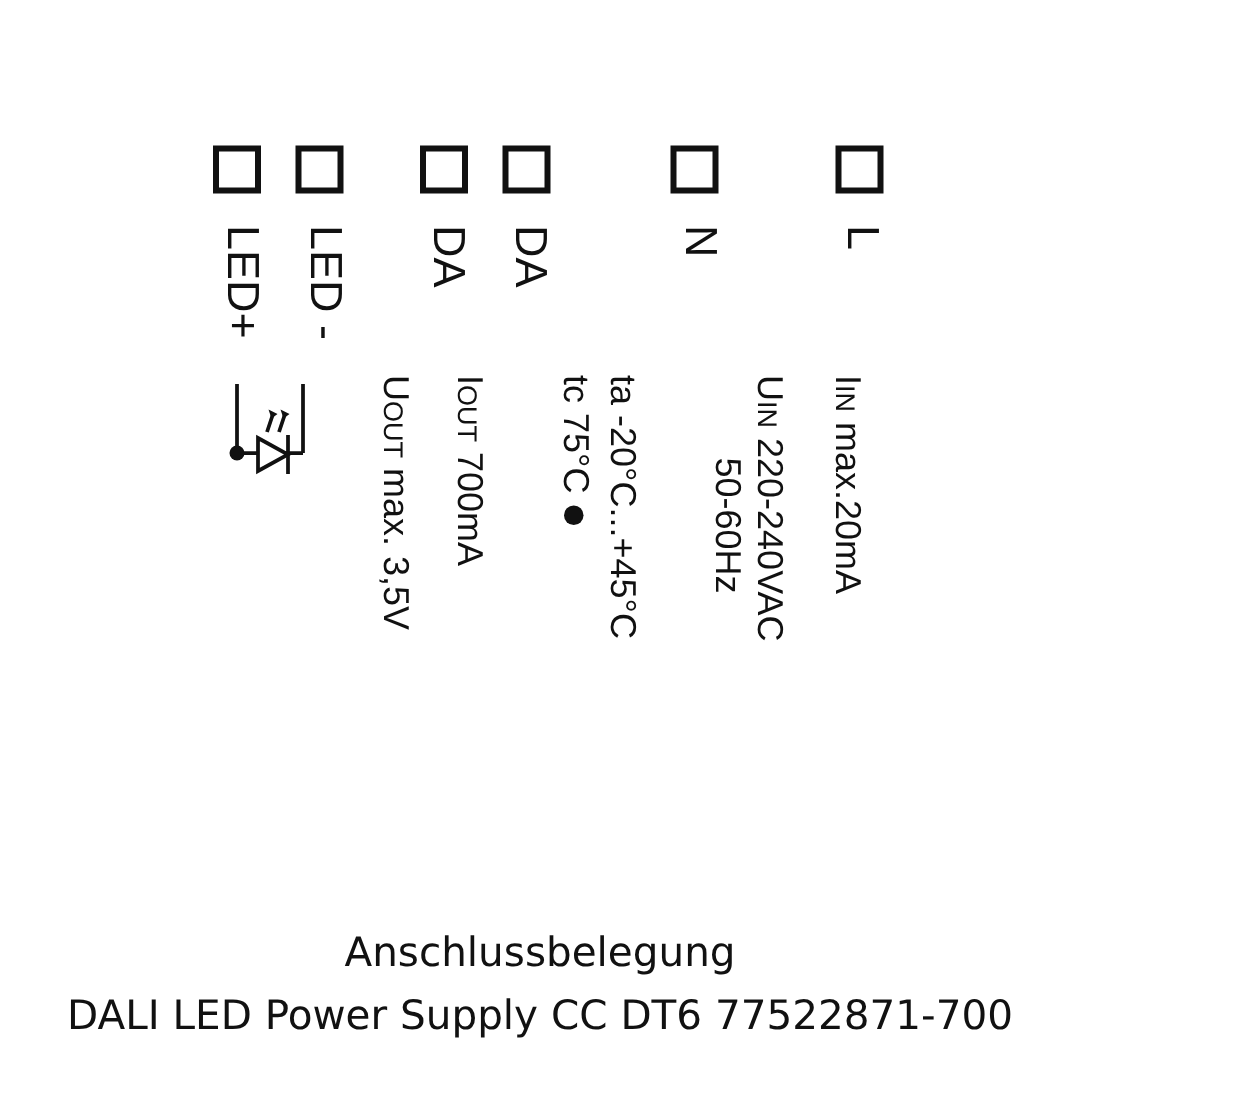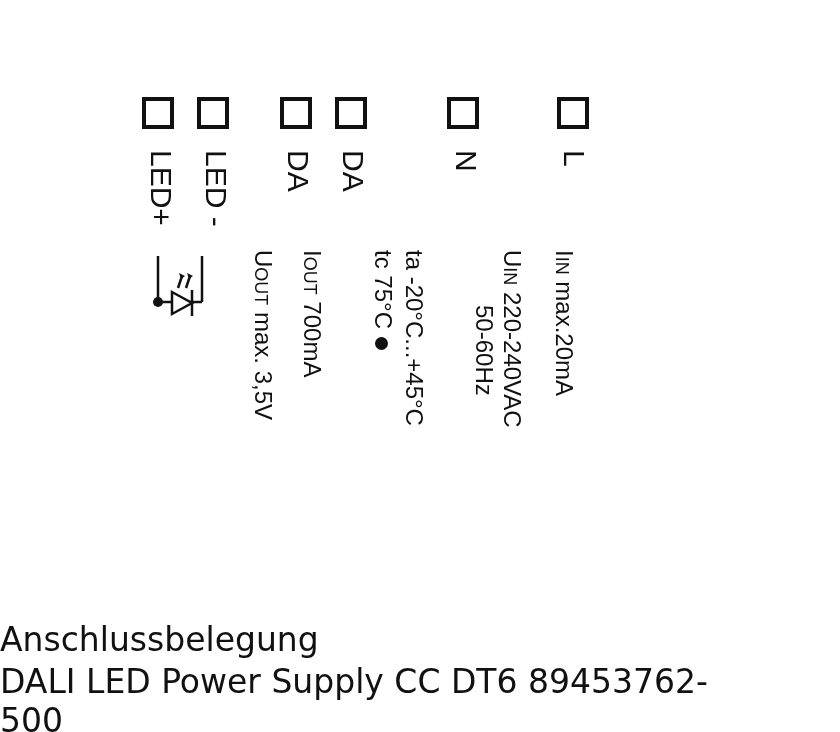--- a/index.html
+++ b/index.html
@@ -2,21 +2,21 @@
 <html><head>
 <meta charset="utf-8">
 <style>
   html, body { margin: 0; padding: 0; background: #ffffff; }
   body { width: 840px; height: 732px; position: relative; overflow: hidden; font-family: "Liberation Sans", sans-serif; color: #111; }
   .term { position: absolute; width: 24px; height: 24px; border: 4px solid #111; top: 97px; }
   .rot { position: absolute; transform-origin: 0 0; transform: rotate(90deg); white-space: nowrap; line-height: 1; }
   .lbl { font-size: 30px; }
   .spec { font-size: 24px; }
   .sc { font-size: 18px; font-weight: normal; }
-  .caption { position: absolute; left: 0; width: 720px; text-align: left; font-family: "DejaVu Sans", sans-serif; font-size: 33px; color: #111; }
+  .caption { position: absolute; left: 0; width: 720px; text-align: center; font-family: "DejaVu Sans", sans-serif; font-size: 27px; color: #111; }
   svg.led { position: absolute; left: 148px; top: 252px; }
 </style>
 </head>
 <body>
 
 <div class="term" style="left:142px"></div>
 <div class="term" style="left:197px"></div>
 <div class="term" style="left:280px"></div>
 <div class="term" style="left:335px"></div>
 <div class="term" style="left:447px"></div>
@@ -58,13 +58,13 @@
     <line x1="38" y1="36" x2="42" y2="24"></line>
   </g>
   <g fill="#111">
     <circle cx="10" cy="50" r="5"></circle>
     <polygon points="31,21 37,24 33,27"></polygon>
     <polygon points="39,21 45,24 41,27"></polygon>
   </g>
 </svg>
 
 <div class="caption" style="top:620px">Anschlussbelegung</div>
-<div class="caption" style="top:662px">DALI LED Power Supply CC DT6 89453762-500</div>
+<div class="caption" style="top:662px">DALI LED Power Supply CC DT6 77522871-700</div>
 
 </body></html>

